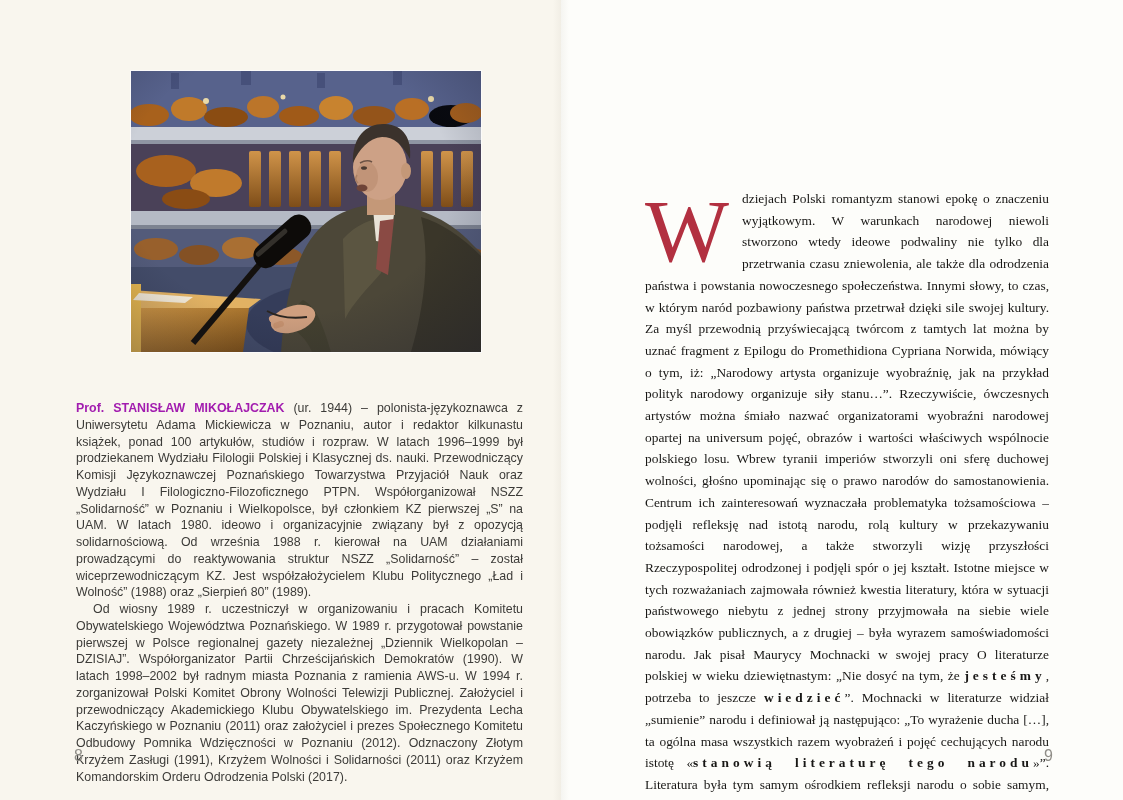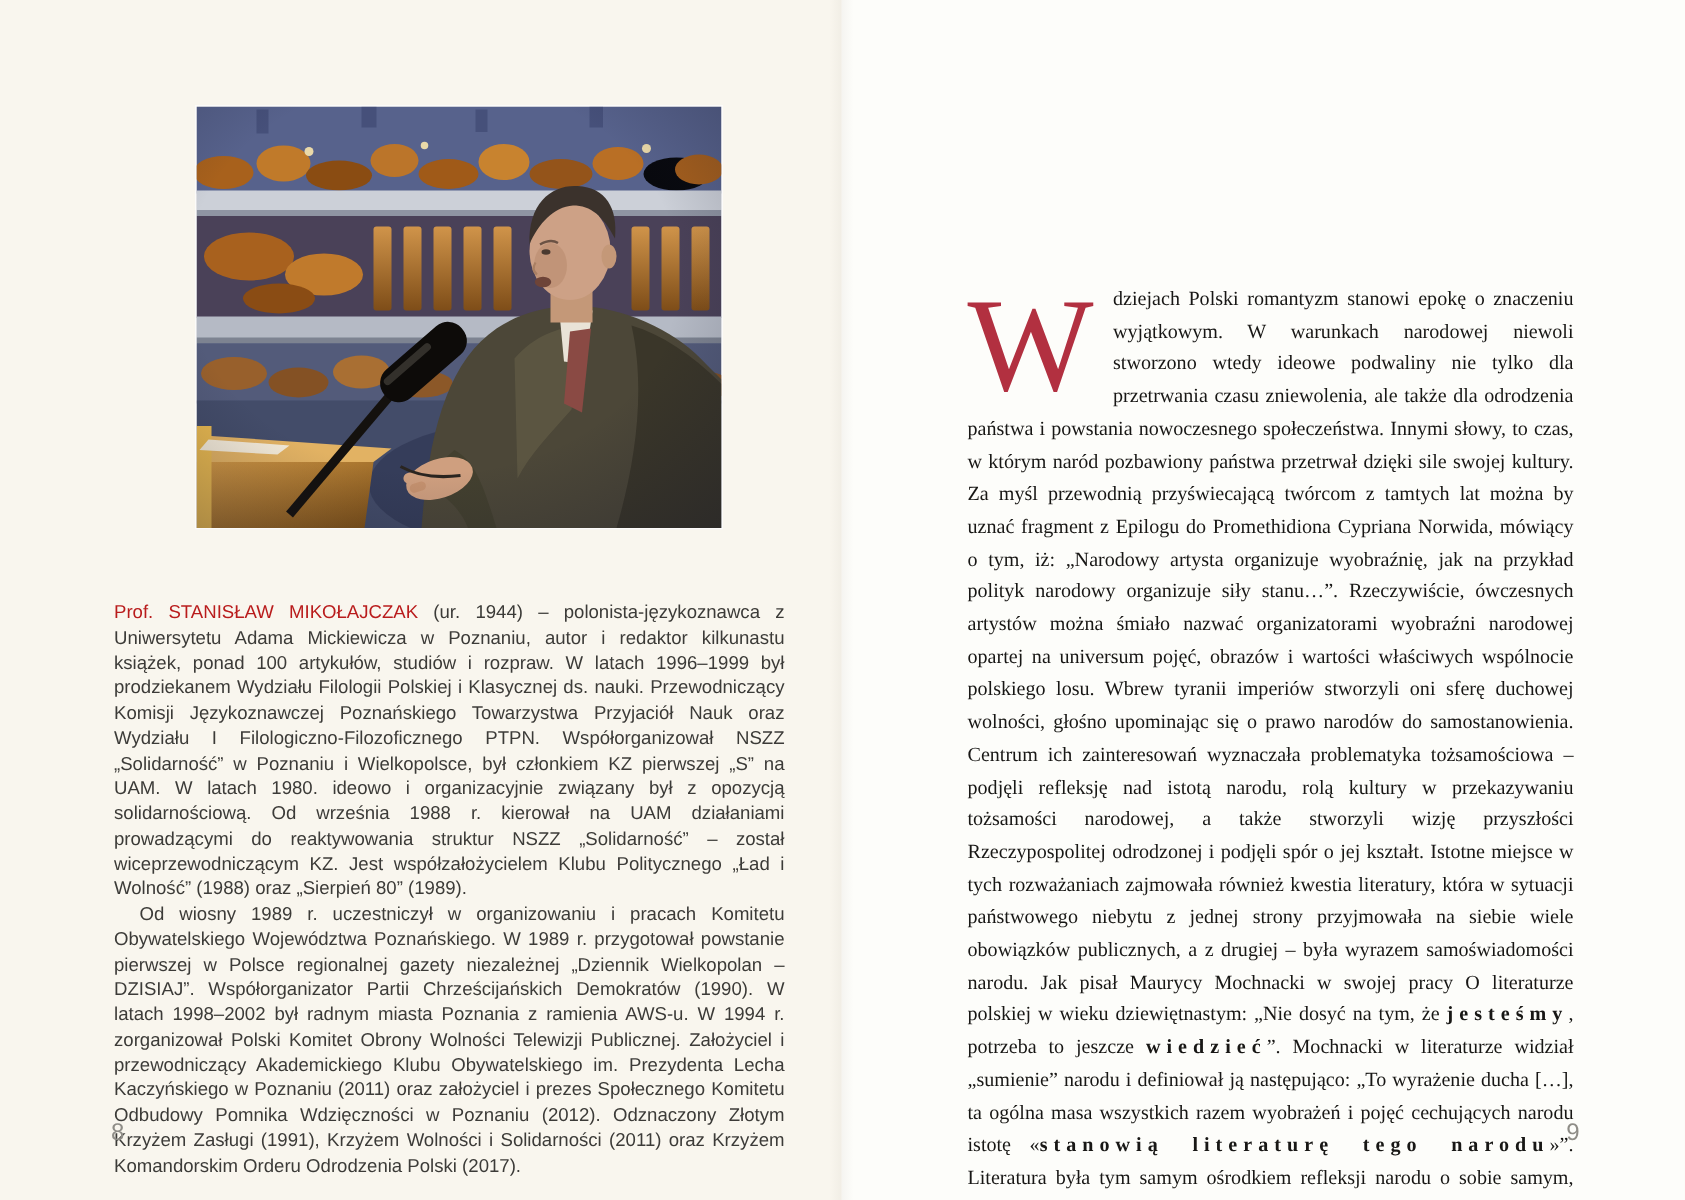--- a/index.html
+++ b/index.html
@@ -11,21 +11,21 @@
   .gutter{position:absolute;left:553px;top:0;width:16px;height:800px;
     background:linear-gradient(90deg,rgba(0,0,0,0) 0%,rgba(120,110,90,0.06) 50%,rgba(0,0,0,0) 100%);}
   .photo-frame{position:absolute;left:131px;top:71px;width:350px;height:281px;
     outline:1px solid rgba(255,255,255,0.8);box-shadow:0 0 0 1px rgba(0,0,0,0.04);}
   .photo-frame svg{display:block;width:100%;height:100%;}
   .caption{position:absolute;left:76px;top:400px;width:447px;
     font-size:12.4px;line-height:16.75px;color:#3c3b38;text-align:justify;
     font-family:"Liberation Sans",sans-serif;}
   .caption p{margin:0;}
   .caption p.indent{text-indent:17px;}
-  .rt-bred{color:#b91c1c;font-weight:400;}
+  .rt-bred{color:#a21caf;font-weight:700;}
   .pagenum{position:absolute;font-size:16px;color:#8f8d87;font-family:"Liberation Sans",sans-serif;}
   .pagenum-left{left:74px;top:747px;}
   .pagenum-right{left:472px;top:747px;width:20px;text-align:right;}
   .body-col{position:absolute;left:84px;top:188px;width:404px;
     font-family:"Liberation Serif","DejaVu Serif",serif;
     font-size:13.4px;line-height:21.7px;color:#181715;text-align:justify;text-align-last:justify;}
   .dropcap{float:left;font-family:"Liberation Serif","DejaVu Serif",serif;
     font-size:89px;line-height:74px;padding:6px 13px 0 0;color:#b23040;}
   .rt-sp{letter-spacing:0.30em;word-spacing:0.2em;font-weight:bold;}
 </style>

